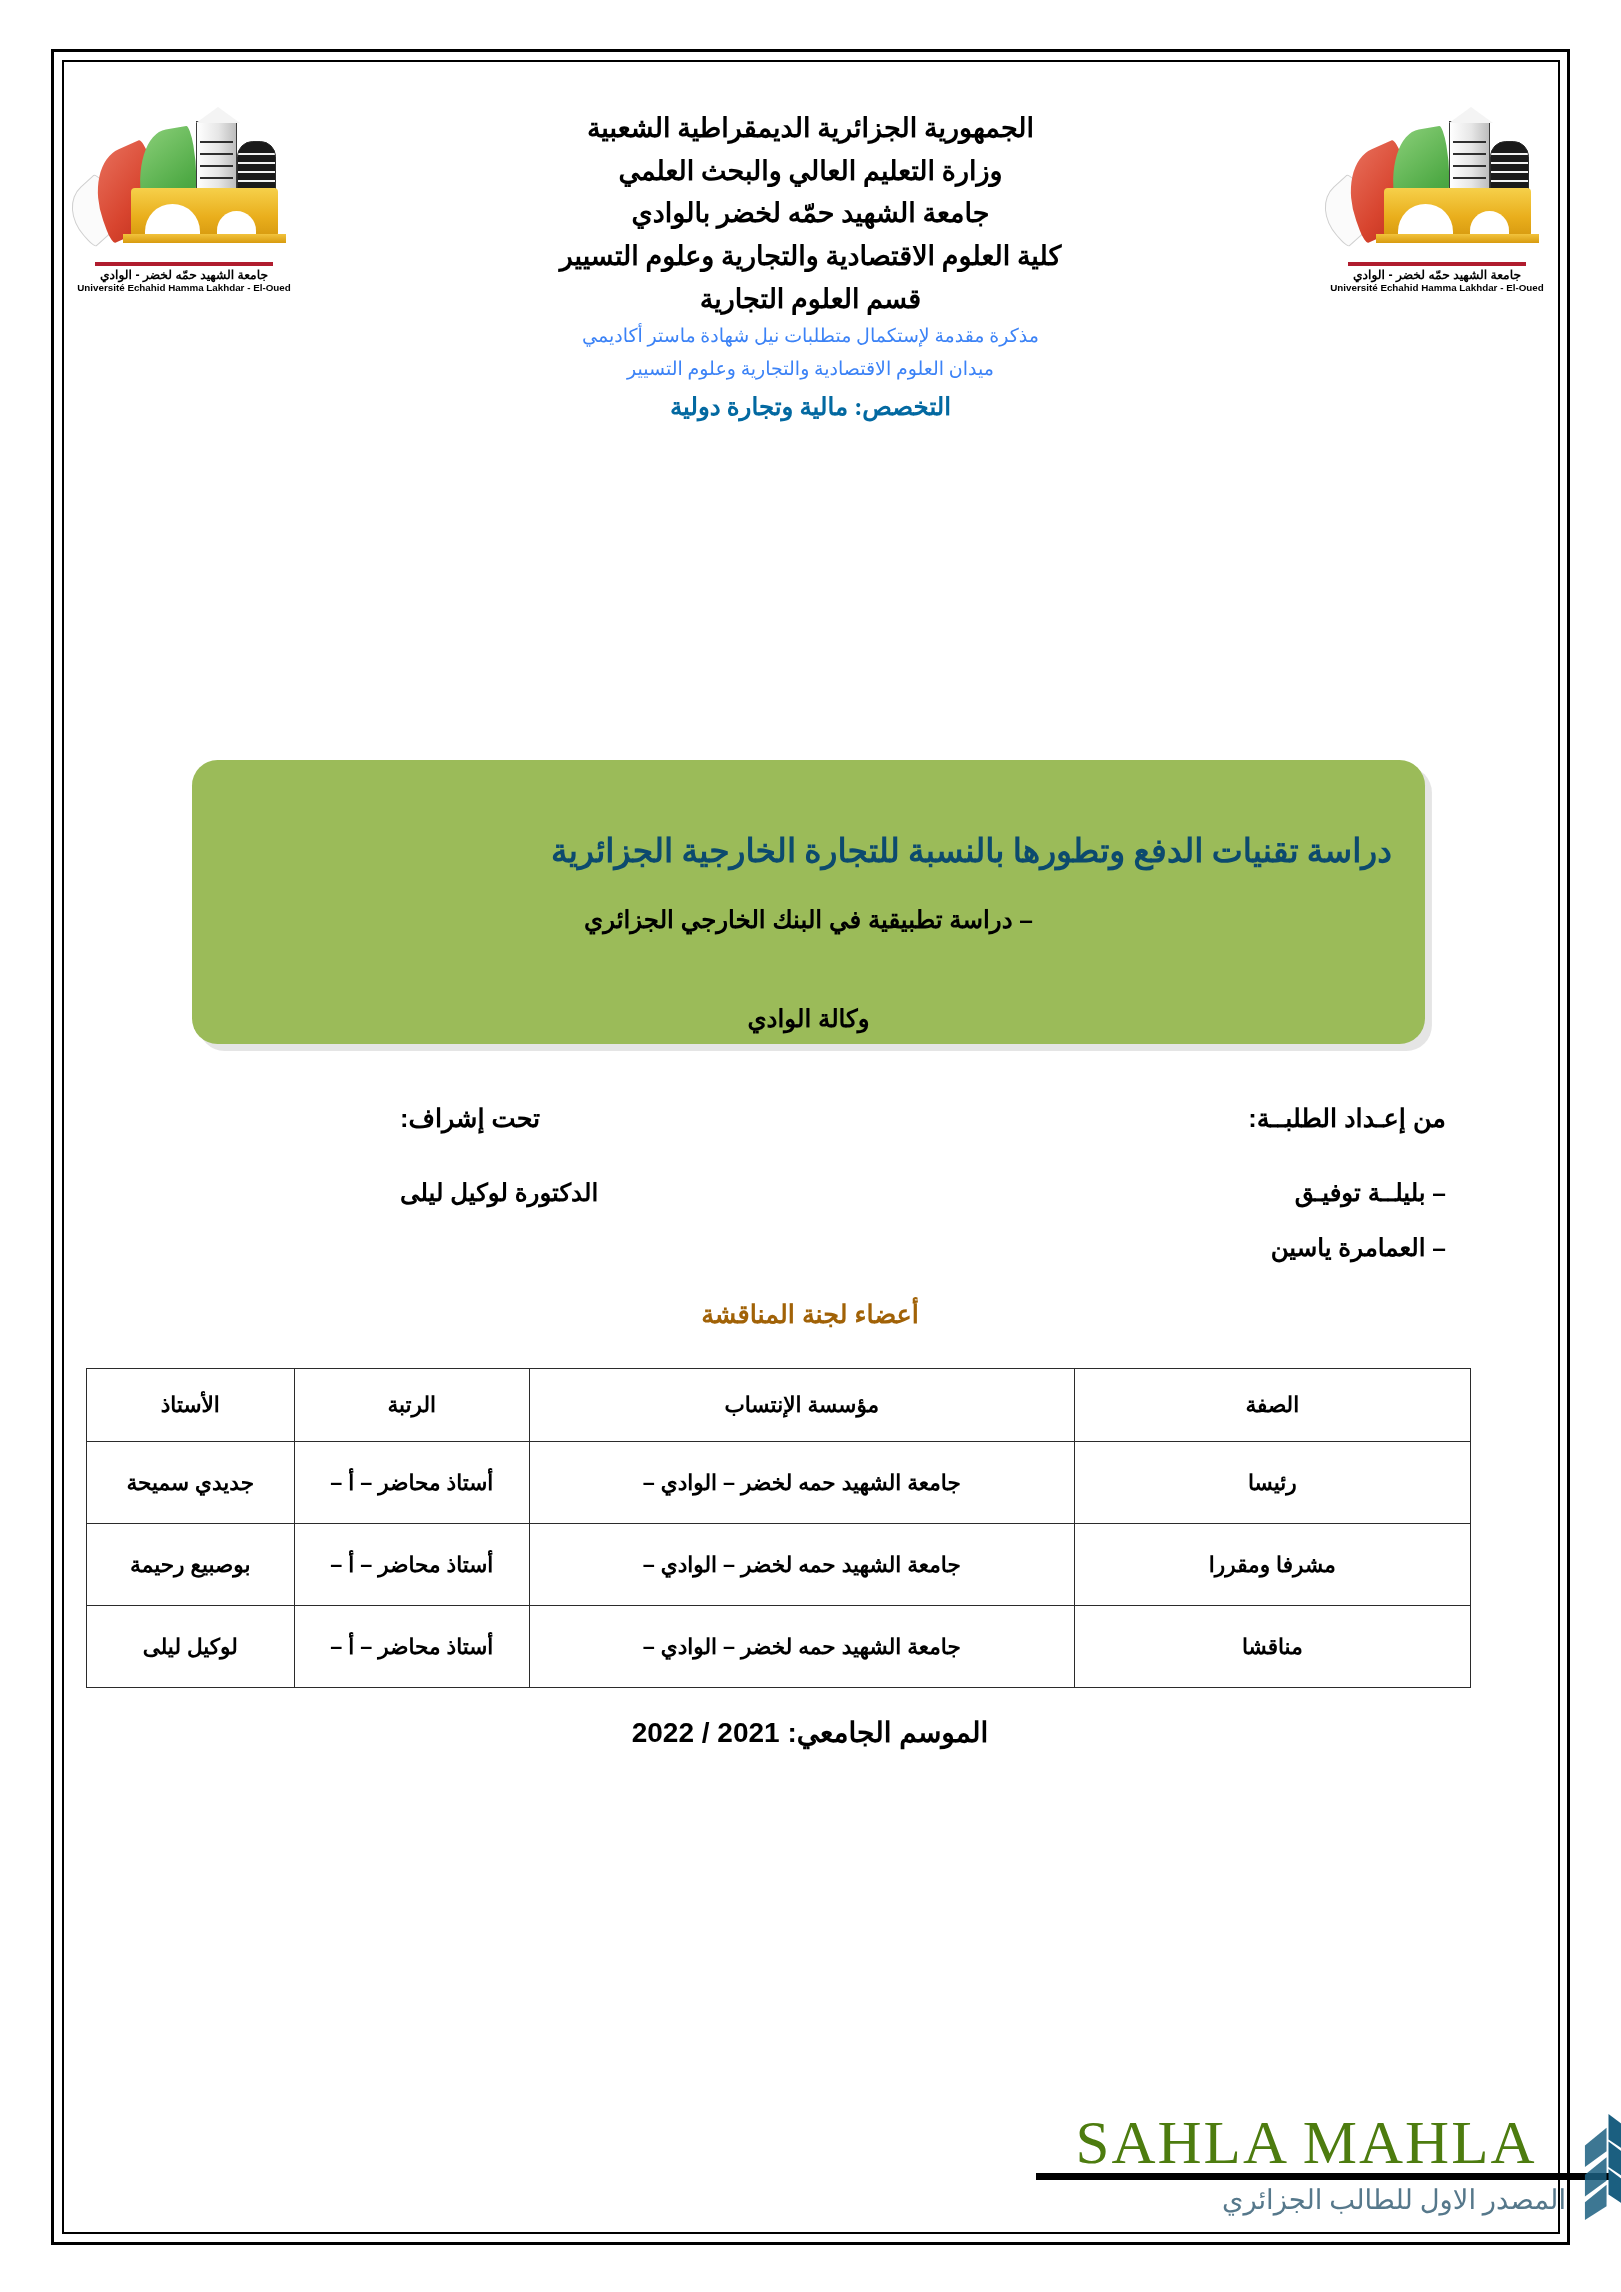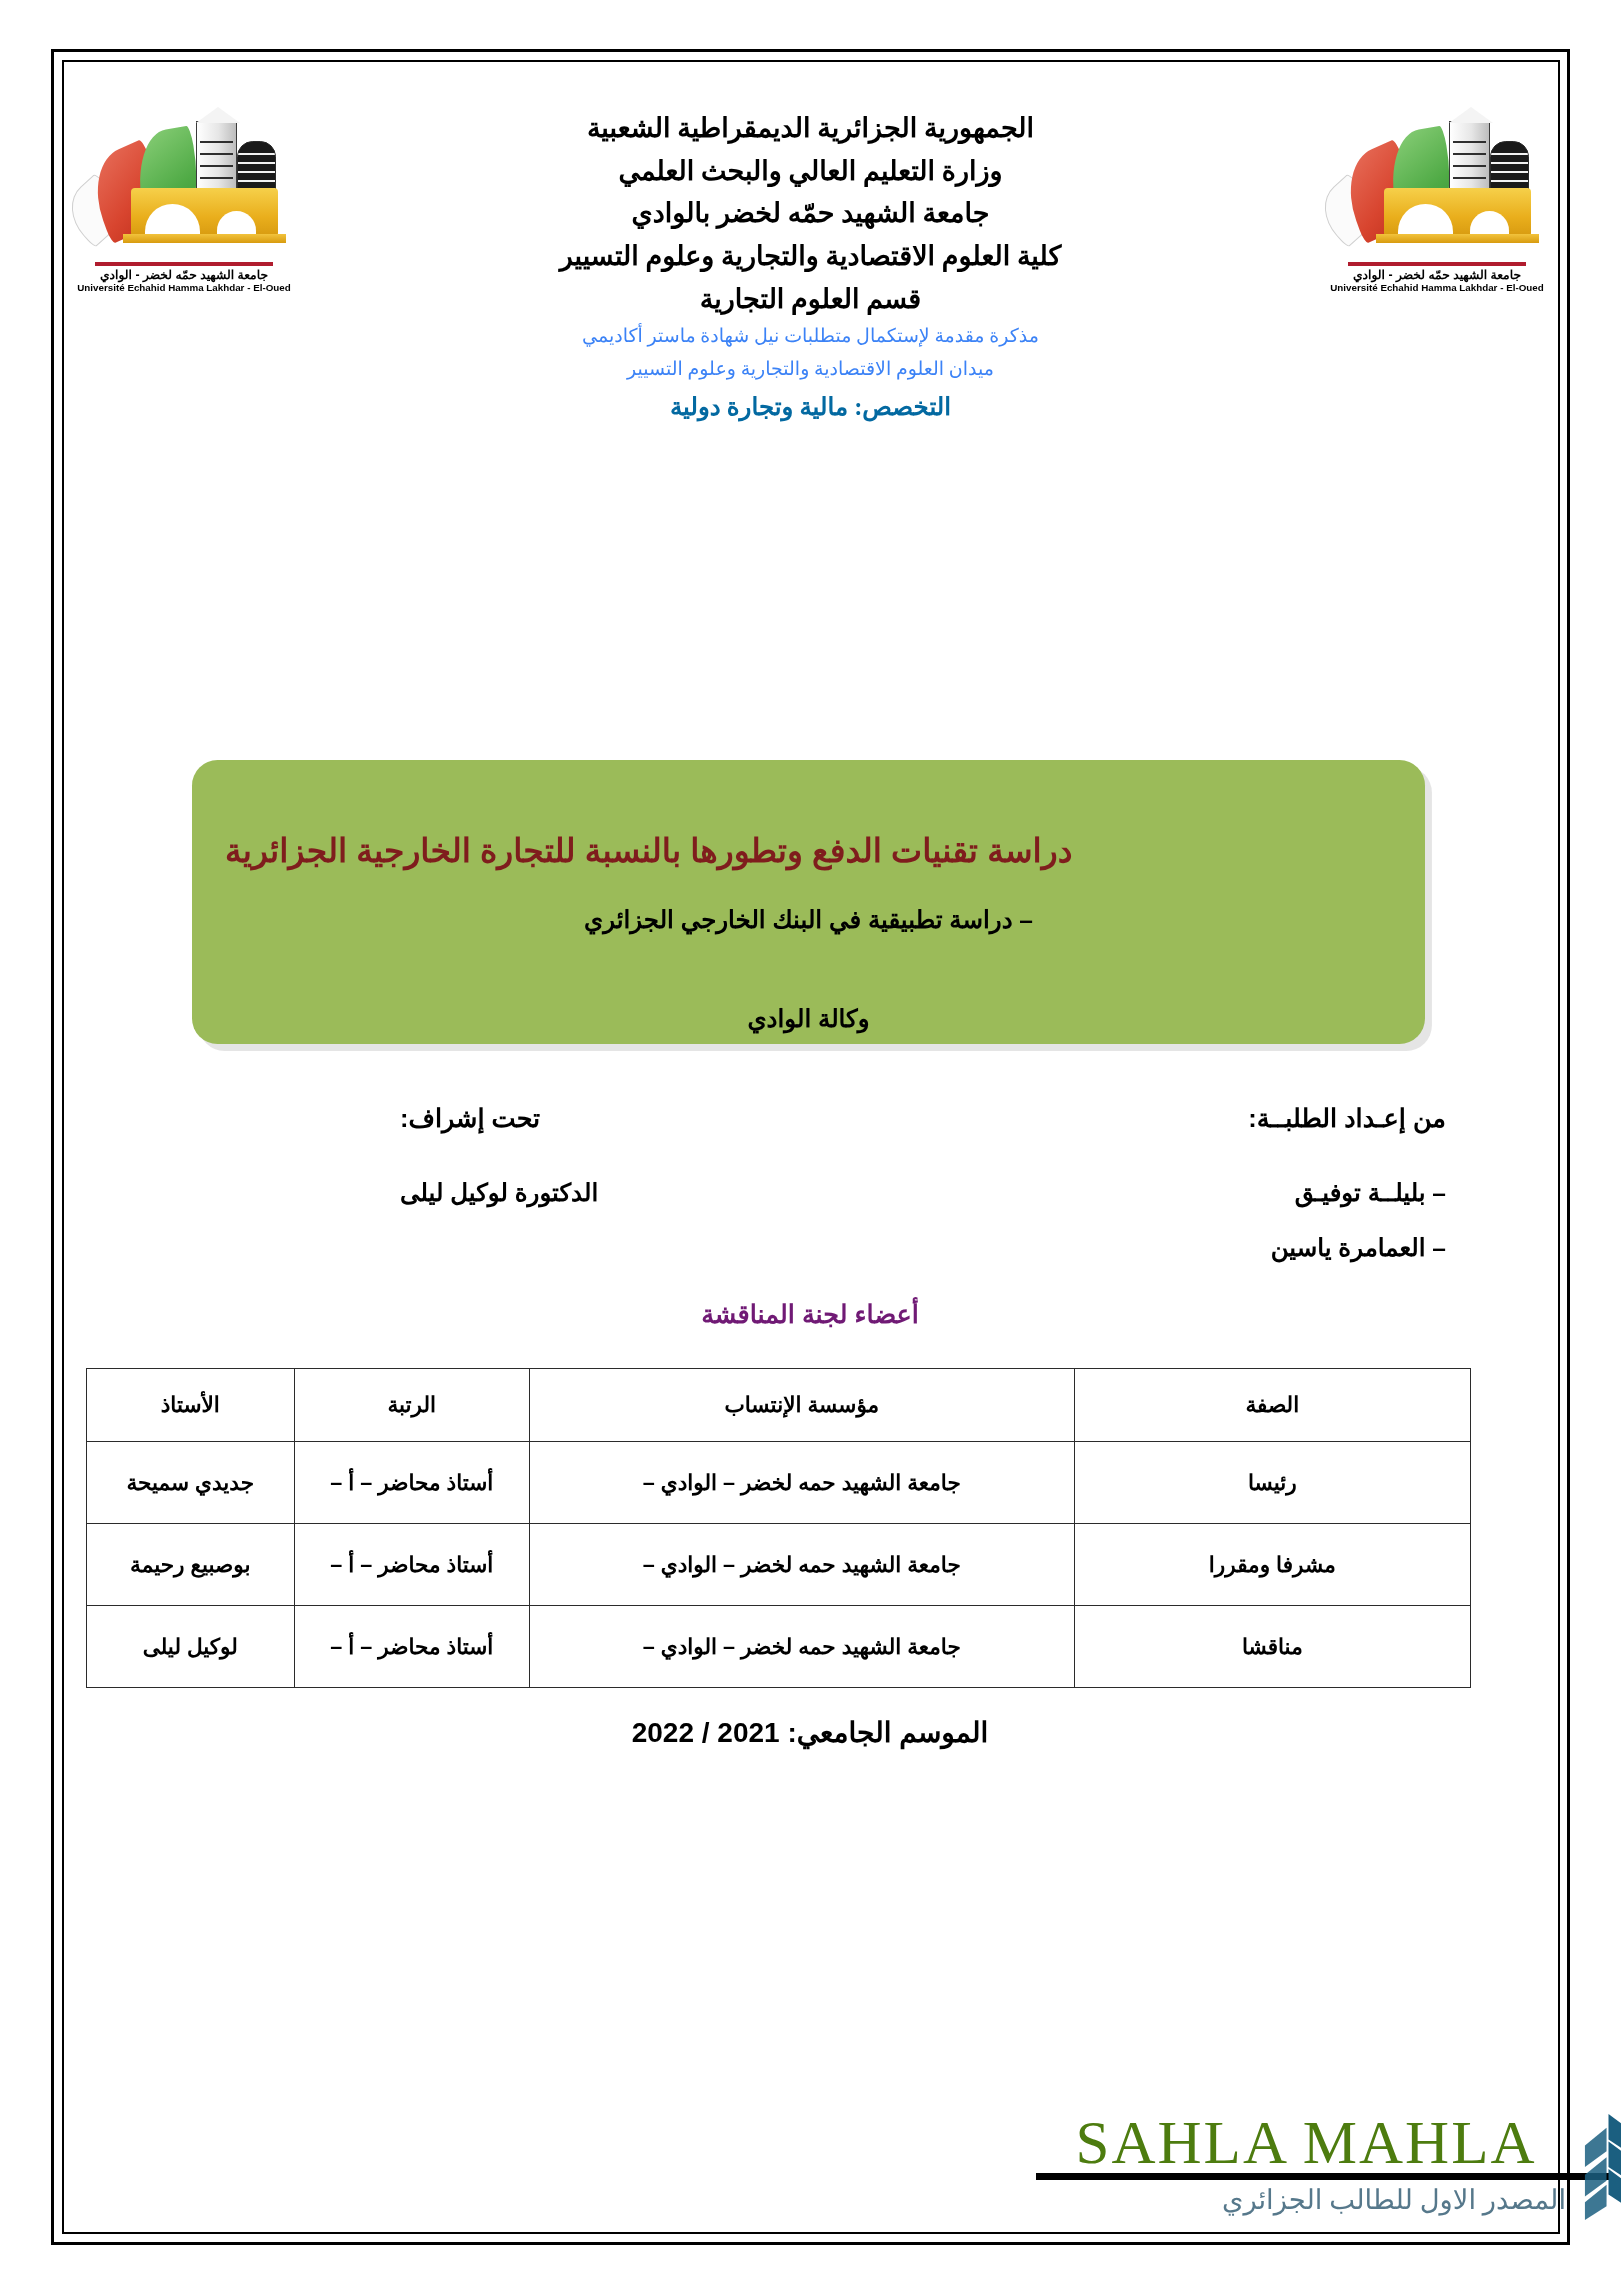--- a/index.html
+++ b/index.html
@@ -238,25 +238,25 @@
     width: 1233px;
     height: 284px;
     background: #9bbb59;
     border-radius: 25.5px;
     box-shadow: 6.9px 6.9px 0 rgba(170,170,170,0.30);
   }
   .title-main {
     position: absolute;
     left: 0; right: 0;
     top: 69px;
-    text-align: left;
-    font-family: Liberation Sans, sans-serif;
+    text-align: right;
+    font-family: Liberation Serif, serif;
     font-weight: bold;
     font-size: 33px;
-    color: #7f1d1d;
+    color: #0c4a6e;
     line-height: 1.35;
     padding: 0 33px;
   }
   .title-sub1 {
     position: absolute;
     left: 0; right: 0;
     top: 145px;
     text-align: center;
     font-family: "Liberation Sans", sans-serif;
     font-weight: bold;
@@ -321,21 +321,21 @@
 
   
   .jury-title {
     position: absolute;
     left: 0; right: 0;
     top: 1225px;
     text-align: center;
     font-family: "Liberation Sans", sans-serif;
     font-weight: bold;
     font-size: 25.5px;
-    color: #701a75;
+    color: #a16207;
   }
   .jury-table {
     position: absolute;
     left: 9.8px;
     top: 1294px;
     width: 1384px;
     border-collapse: collapse;
     table-layout: fixed;
   }
   .jury-table th,

